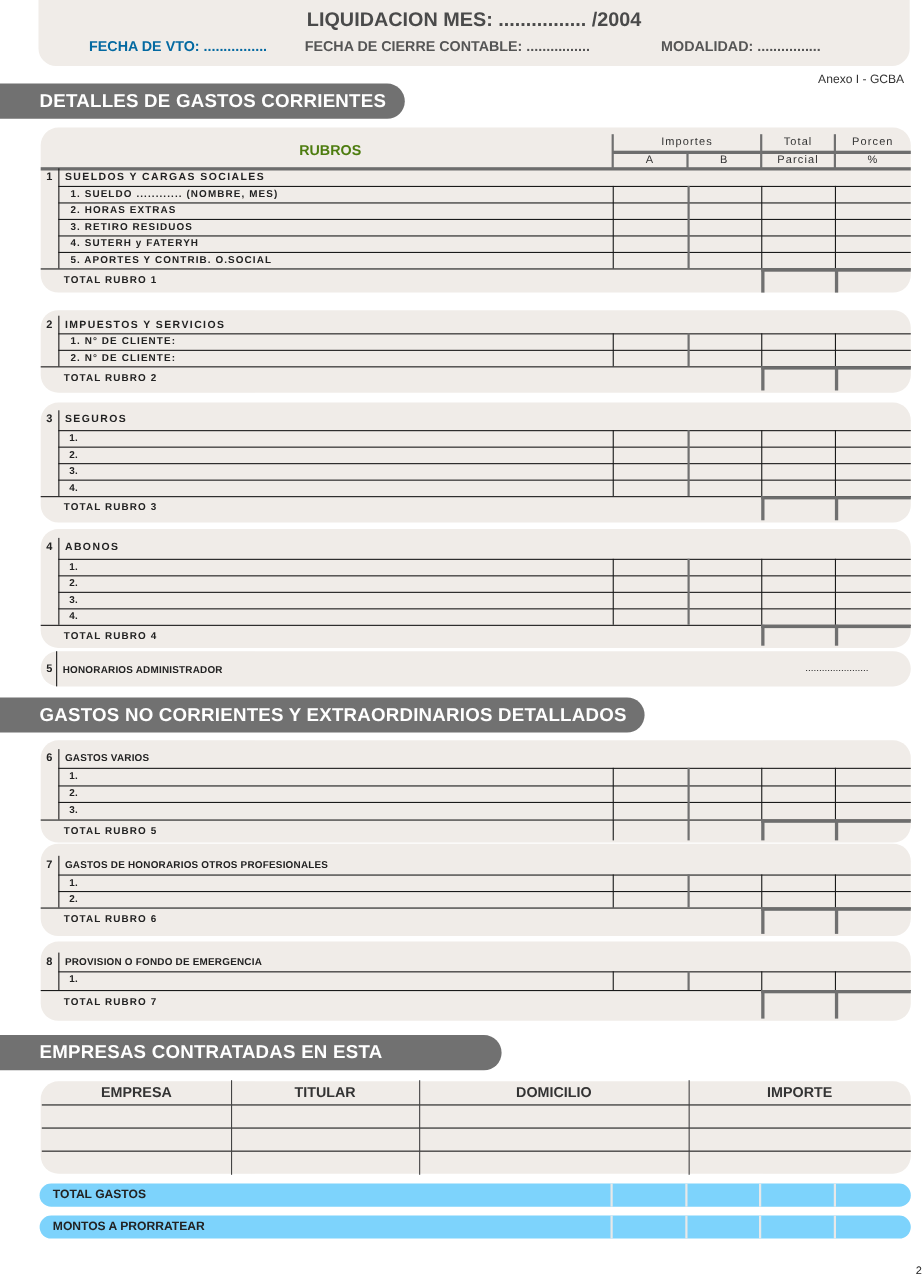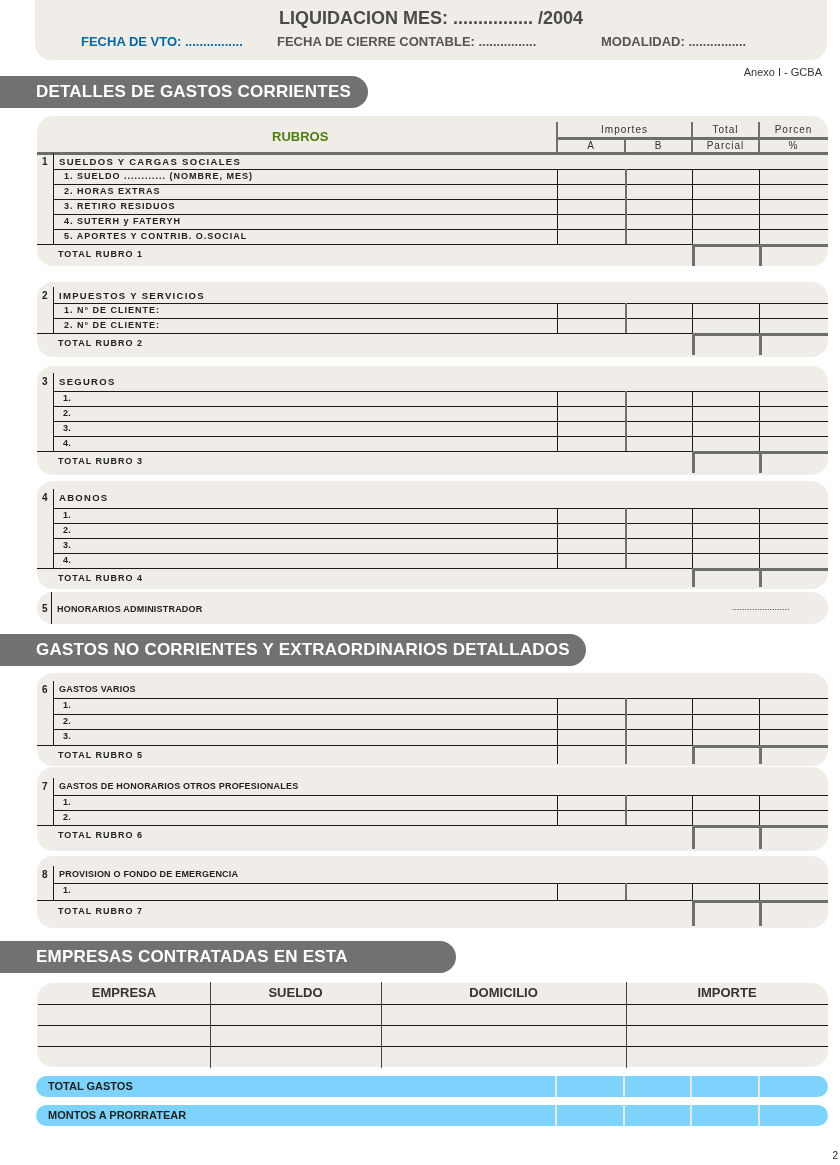--- a/index.html
+++ b/index.html
@@ -294,21 +294,21 @@
     <div style="position:absolute; left:762px; top:903px; width:66px; height:23px;"></div>
   </div>
 
 <div class="section-banner" style="top:634px; width:586px;">GASTOS NO CORRIENTES Y EXTRAORDINARIOS DETALLADOS</div>
 
 <div class="section-banner" style="top:941px; width:456px;">EMPRESAS CONTRATADAS EN ESTA LIQUIDACION</div>
 
 <div class="panel" style="left:37px; top:983px; width:791px; height:84px;"></div>
 <div id="empresas-layer">
     <div class="abs" style="left:38px; width:172px; top:985px; text-align:center; font-size:13px; font-weight:bold; color:#333;">EMPRESA</div>
-    <div class="abs" style="left:210px; width:171px; top:985px; text-align:center; font-size:13px; font-weight:bold; color:#333;">SUELDO</div>
+    <div class="abs" style="left:210px; width:171px; top:985px; text-align:center; font-size:13px; font-weight:bold; color:#333;">TITULAR</div>
     <div class="abs" style="left:381px; width:245px; top:985px; text-align:center; font-size:13px; font-weight:bold; color:#333;">DOMICILIO</div>
     <div class="abs" style="left:626px; width:202px; top:985px; text-align:center; font-size:13px; font-weight:bold; color:#333;">IMPORTE</div>
     <div class="hline" style="left:38px; width:790px; top:1004px;"></div>
     <div class="abs" style="left:38px; width:172px; top:1004px; height:21px;"></div>
     <div class="abs" style="left:210px; width:171px; top:1004px; height:21px;"></div>
     <div class="abs" style="left:381px; width:245px; top:1004px; height:21px;"></div>
     <div class="abs" style="left:626px; width:202px; top:1004px; height:21px;"></div>
     <div class="hline" style="left:38px; width:790px; top:1025px;"></div>
     <div class="abs" style="left:38px; width:172px; top:1025px; height:21px;"></div>
     <div class="abs" style="left:210px; width:171px; top:1025px; height:21px;"></div>

